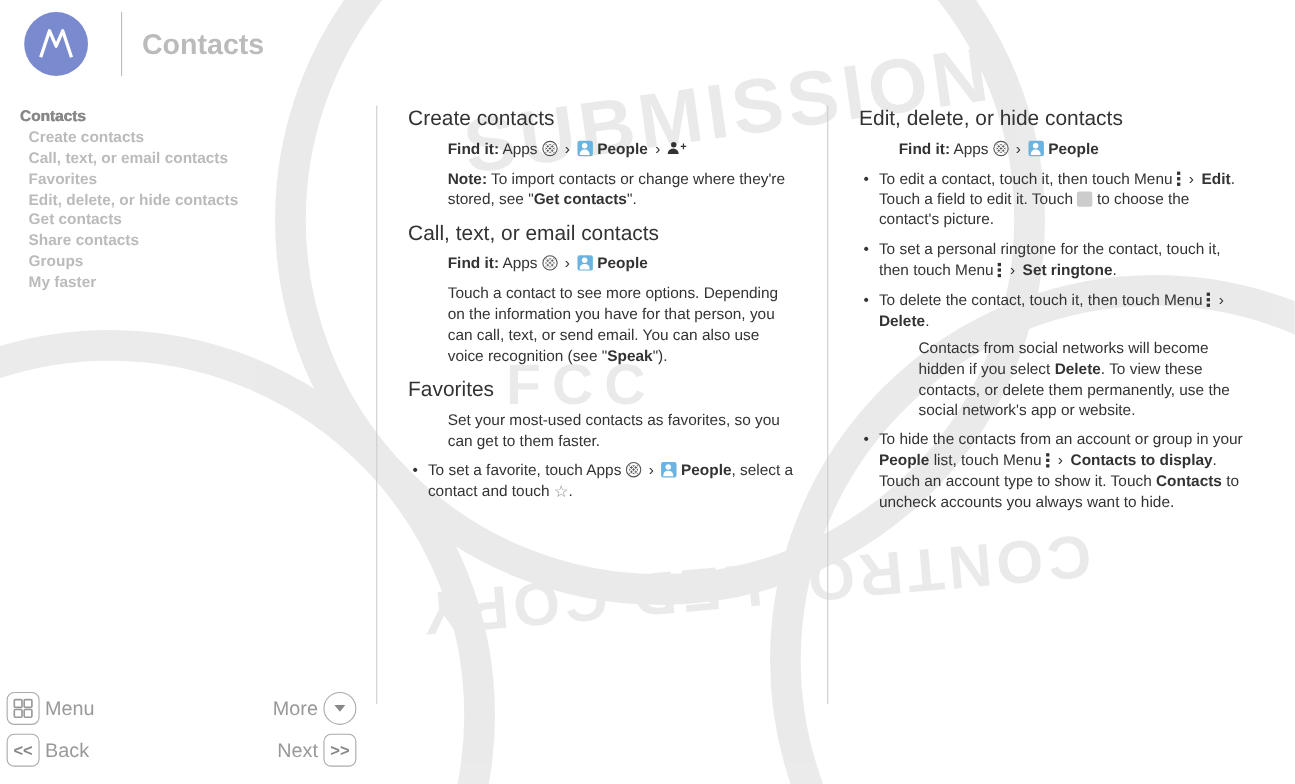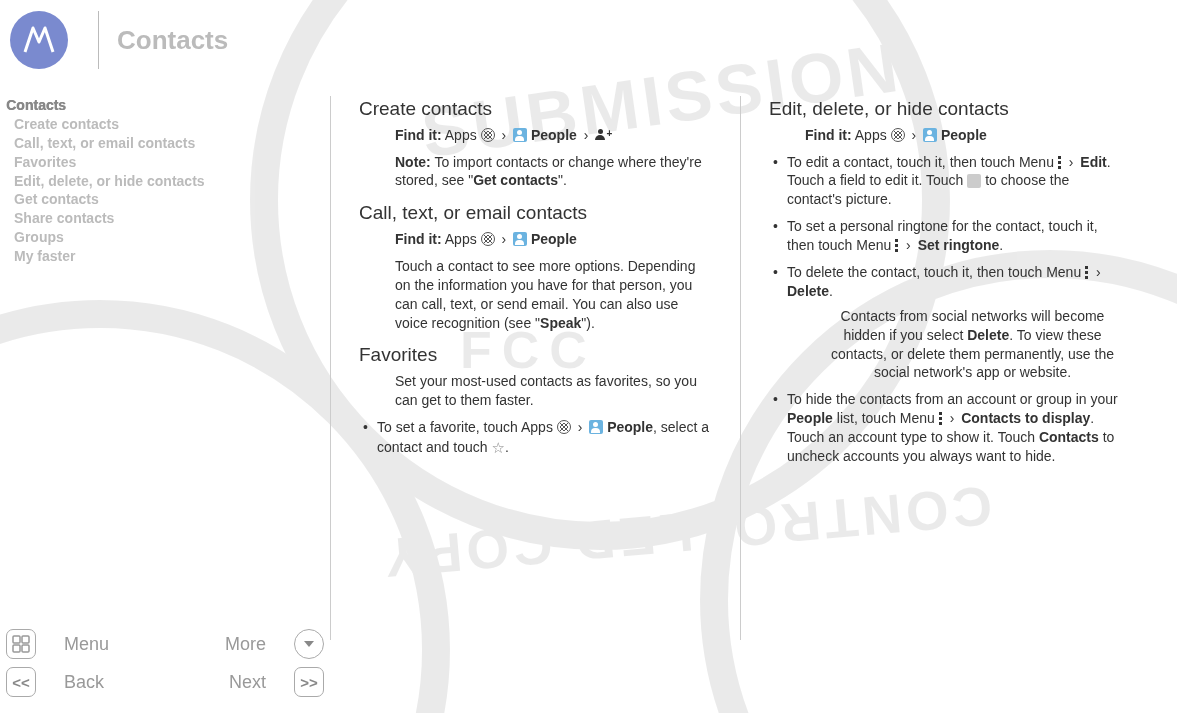--- a/index.html
+++ b/index.html
@@ -29,21 +29,21 @@
   .watermark .c2 { width: 700px; height: 700px; left: 250px; top: -150px; }
   .watermark .c3 { width: 700px; height: 700px; left: 700px; top: 250px; }
   .watermark .txt {
     position: absolute;
     font-size: 70px;
     font-weight: bold;
     color: #000;
     white-space: nowrap;
     letter-spacing: 4px;
   }
-  .content { position: relative; z-index: 1; }
+  .content { position: relative; z-index: 1; margin-left: 12px; }
 
   
   .header {
     display: flex;
     align-items: center;
     height: 80px;
     padding-left: 10px;
   }
   .logo-circle {
     width: 58px; height: 58px;
@@ -134,39 +134,39 @@
   .ic-check{width:13px;height:10px;border-left:2.5px solid #333;border-bottom:2.5px solid #333;transform:rotate(-45deg);position:relative;top:-4px;}
   .ic-star{font-size:15px;color:#888;position:relative;top:1px;}
   .ic-menu{display:inline-block;width:4px;height:13px;position:relative;top:2px;}
   .ic-menu::before,.ic-menu::after,.ic-menu span{content:"";position:absolute;width:3px;height:3px;background:#333;border-radius:0;left:0;}
   .ic-menu::before{top:0;} .ic-menu span{top:5px;display:block;} .ic-menu::after{top:10px;}
   .ic-pic{width:14px;height:14px;background:#ccc;border-radius:2px;position:relative;top:-1px;}
 
   ul.bullets { list-style: none; padding-left: 4px; }
   ul.bullets > li { position: relative; padding-left: 14px; margin-bottom: 8px; }
   ul.bullets > li::before { content:"•"; position:absolute; left:0; top:0; }
-  ul.bullets .sub { margin-top:6px;text-align:center; }
+  ul.bullets .sub { margin-top:6px; }
 
   b { font-weight: bold; }
 
   
   .bottom-nav {
     position: absolute;
     left: 6px; bottom: 12px;
     width: 318px;
     z-index: 2;
     font-size: 18px;
     color: #999;
   }
   .bottom-nav .row {
     display:flex; align-items:center; justify-content:space-between;
     height: 38px;
   }
   .nav-btn {
-    display:flex; align-items:center; gap:28px;
+    display:flex; align-items:center; gap:5px;
     cursor: pointer;
   }
   .nav-ic {
     width:30px;height:30px;border:1.5px solid #aaa;border-radius:7px;
     display:flex;align-items:center;justify-content:center;
     font-size:15px;color:#888;font-weight:bold;
   }
   .nav-ic.menu-ic svg{width:20px;height:20px;}
   .nav-ic.more-ic{border-radius:50%;}
 </style>

